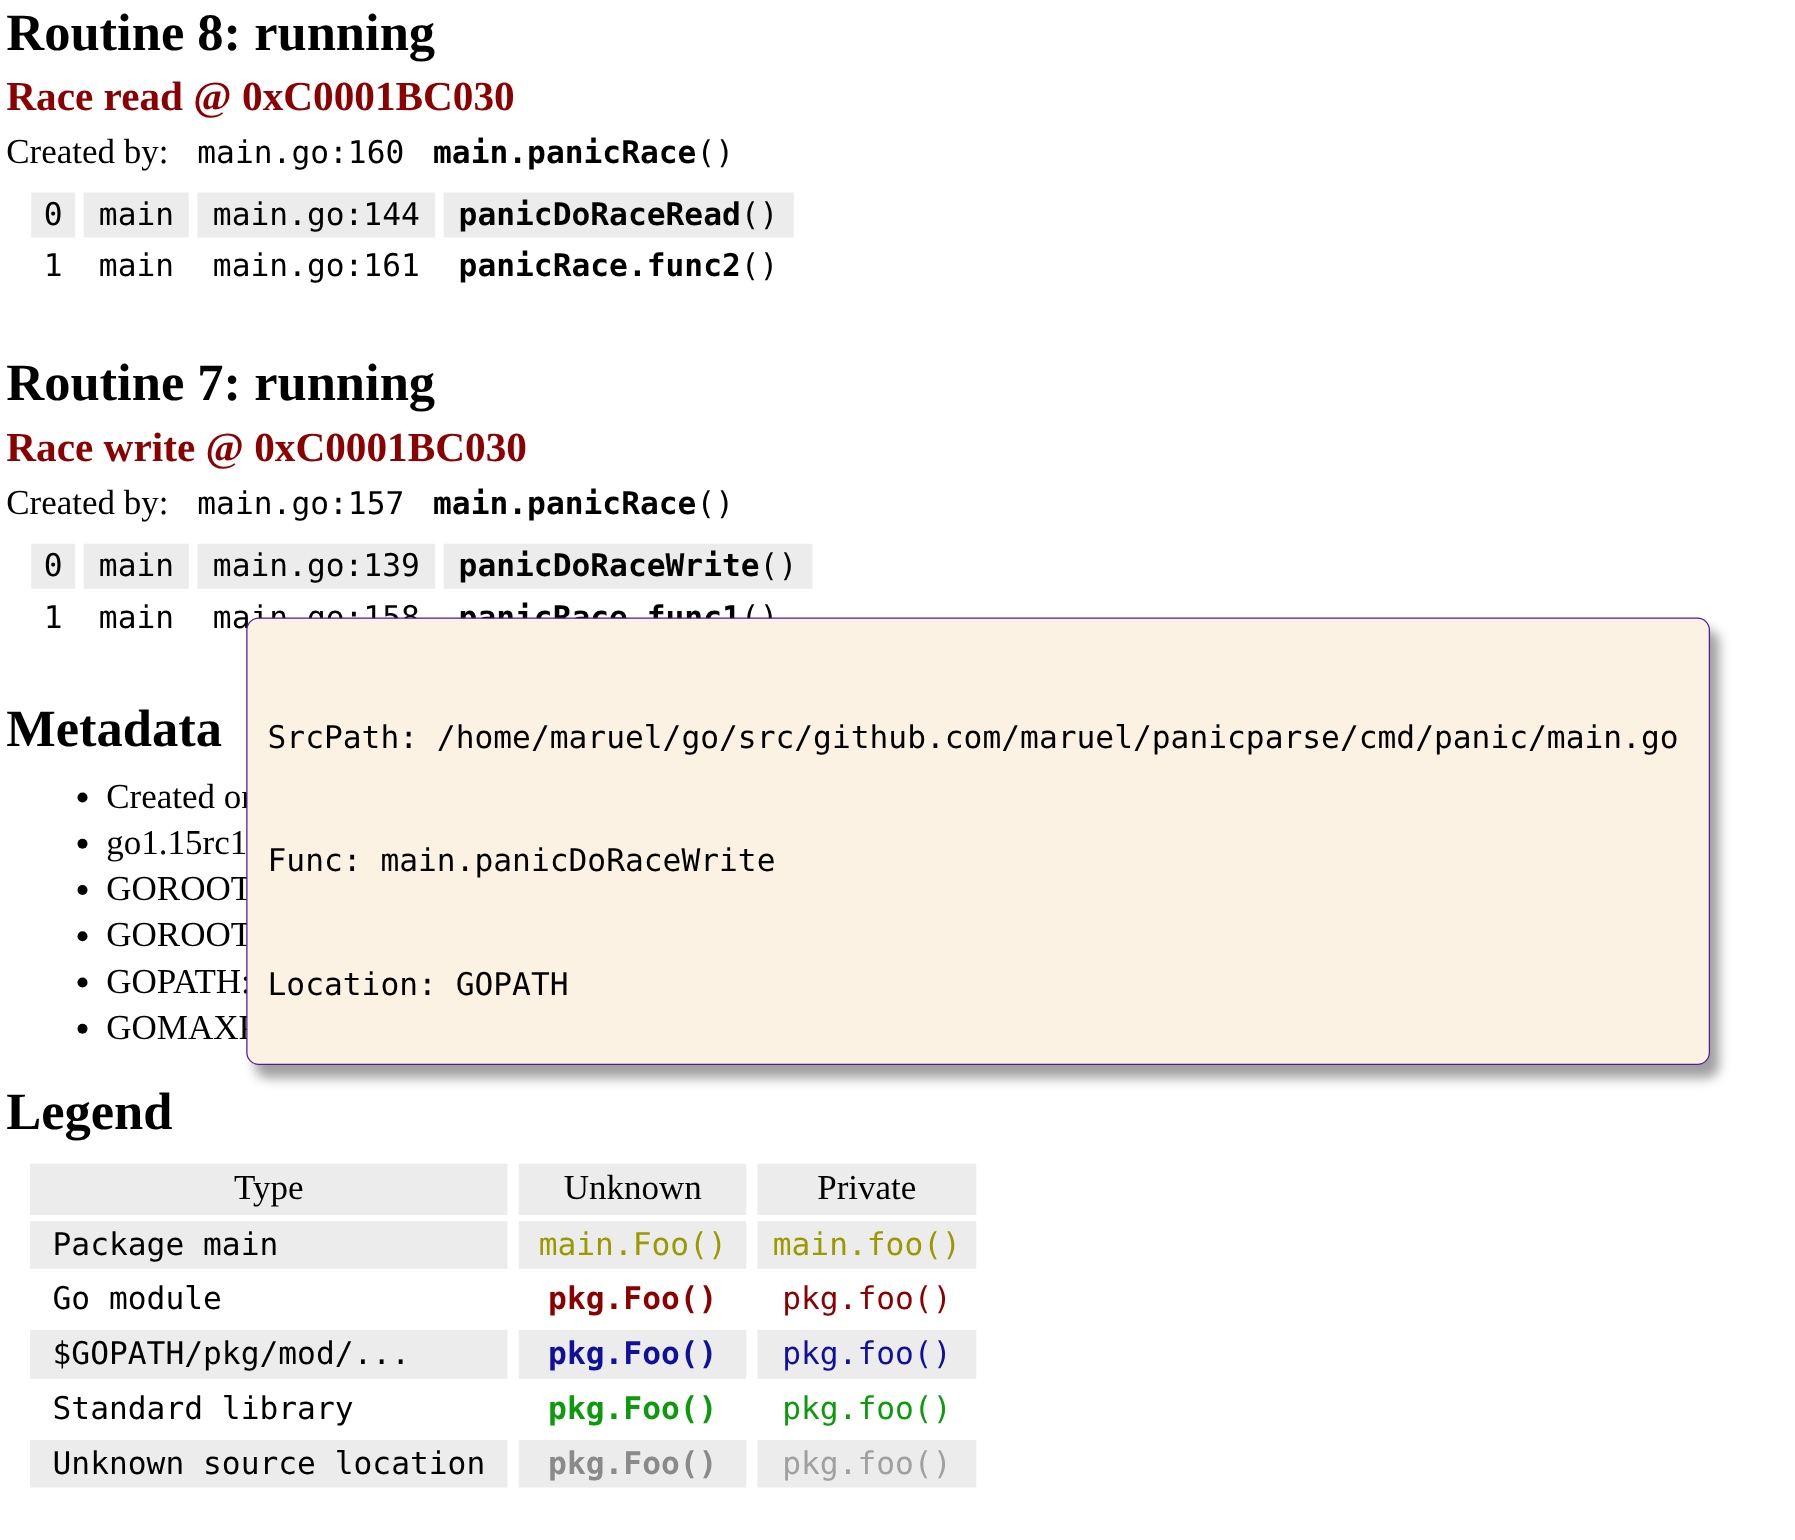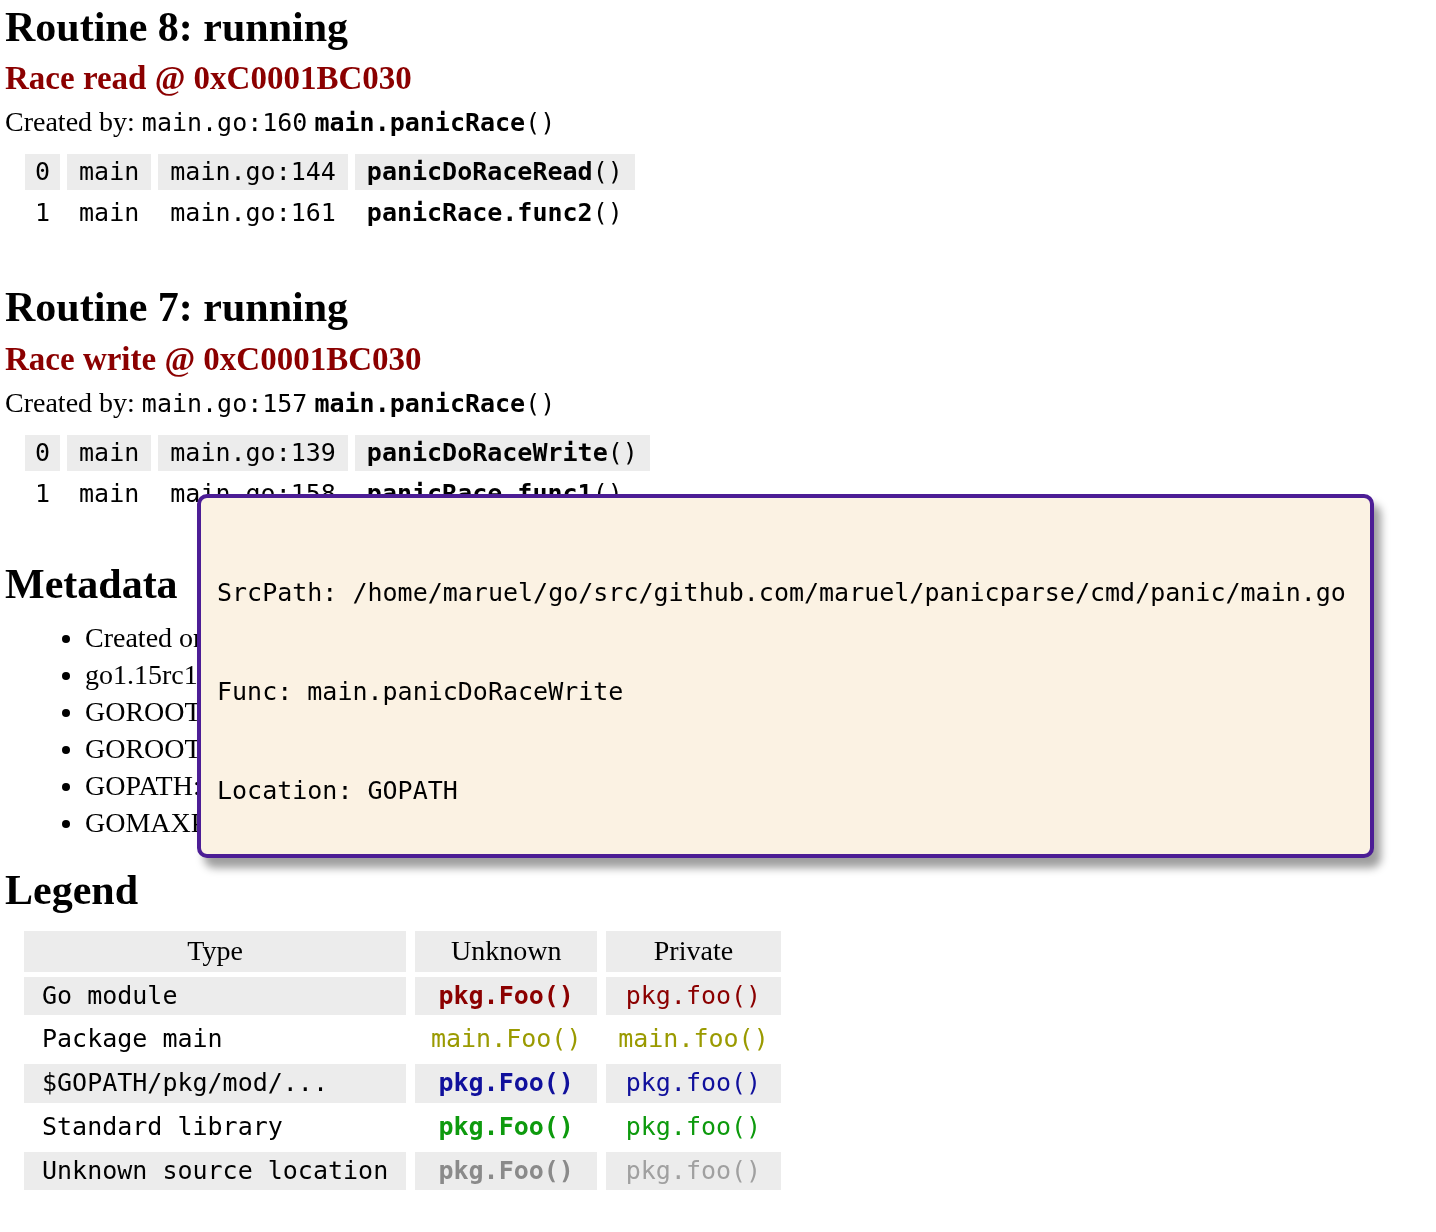--- a/index.html
+++ b/index.html
@@ -8,21 +8,21 @@
     margin: 4px 0 0 5px;
     color: #000;
     font-family: "Liberation Serif", serif;
     font-size: 28px;
     width: 1436px;
     position: relative;
   }
   h2 { font-size: 42px; line-height: 1.1; margin: 0; font-weight: bold; }
   .race-line { font-size: 33px; line-height: 1.1; margin: 10px 0 0; font-weight: bold; color: #8b0000; }
   .created-line { margin: 8px 0 0; line-height: 1.25; }
-  .mono { font-family: "DejaVu Sans Mono", monospace; font-size: 25px; }
+  .mono { font-family: "DejaVu Sans Mono", monospace; font-size: 25px; margin-left: 16px; }
   .fn-main { color: #000000; font-weight: bold; }
 
   
   table.stack {
     border-collapse: separate;
     border-spacing: 7px 5px;
     margin: 10px 0 0 13px;
     font-family: "DejaVu Sans Mono", monospace;
     font-size: 25px;
   }
@@ -41,21 +41,21 @@
     list-style: disc;
   }
 
   
   .tooltip {
     position: absolute;
     left: 192px;
     top: 490px;
     z-index: 5;
     background: #fbf2e3;
-    border: 4px solid #4c1d95;
+    border: 1px solid #4c1d95;
     border-radius: 10px;
     padding: 12px 24px 14px 16px;
     font-family: "DejaVu Sans Mono", monospace;
     font-size: 25px;
     line-height: 33px;
     white-space: pre;
     box-shadow: 7px 10px 9px rgba(0, 0, 0, 0.38);
   }
 
   
@@ -164,30 +164,30 @@
 <table class="legend">
   <thead>
     <tr>
       <th>Type</th>
       <th>Unknown</th>
       <th>Private</th>
     </tr>
   </thead>
   <tbody>
     <tr>
+      <td>Package main</td>
+      <td class="call col-exported c-main">main.Foo()</td>
+      <td class="call col-private c-main">main.foo()</td>
+    </tr>
+    <tr>
       <td>Go module</td>
       <td class="call col-exported c-gomod-x">pkg.Foo()</td>
       <td class="call col-private c-gomod">pkg.foo()</td>
     </tr>
     <tr>
-      <td>Package main</td>
-      <td class="call col-exported c-main">main.Foo()</td>
-      <td class="call col-private c-main">main.foo()</td>
-    </tr>
-    <tr>
       <td>$GOPATH/pkg/mod/...</td>
       <td class="call col-exported c-gopkg-x">pkg.Foo()</td>
       <td class="call col-private c-gopkg">pkg.foo()</td>
     </tr>
     <tr>
       <td>Standard library</td>
       <td class="call col-exported c-std-x">pkg.Foo()</td>
       <td class="call col-private c-std">pkg.foo()</td>
     </tr>
     <tr>

